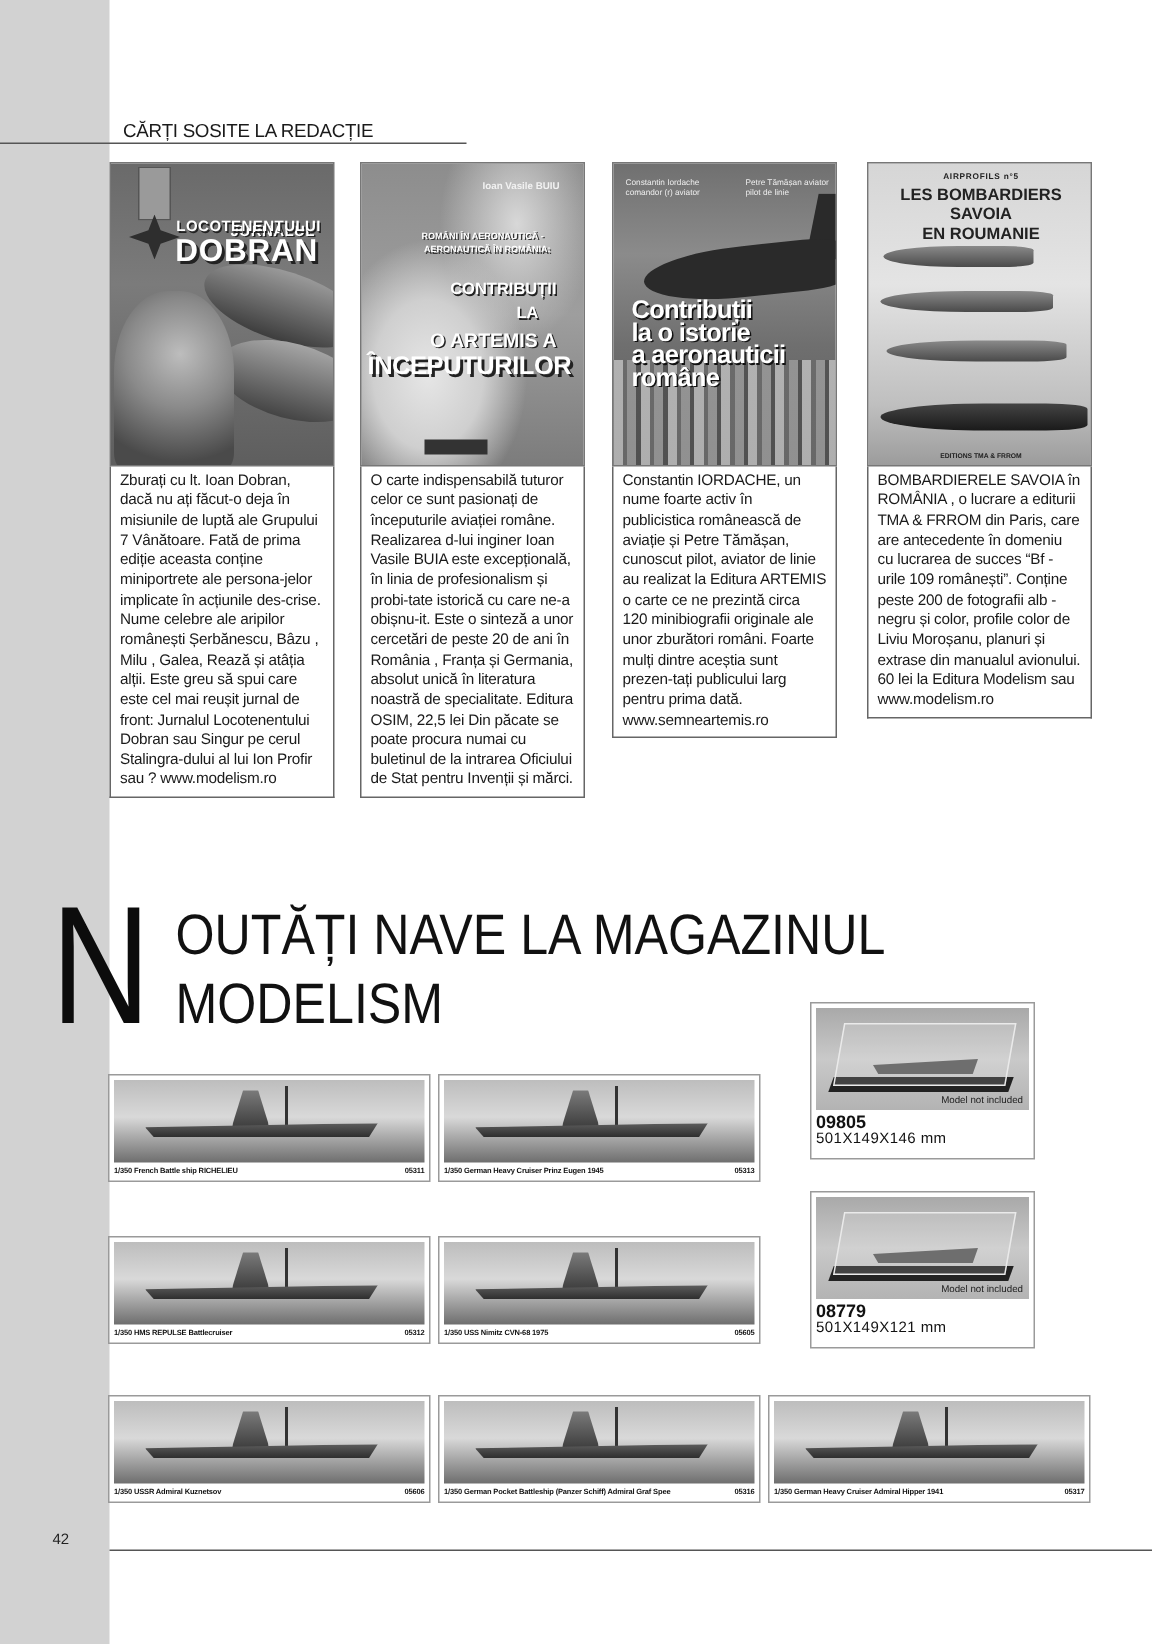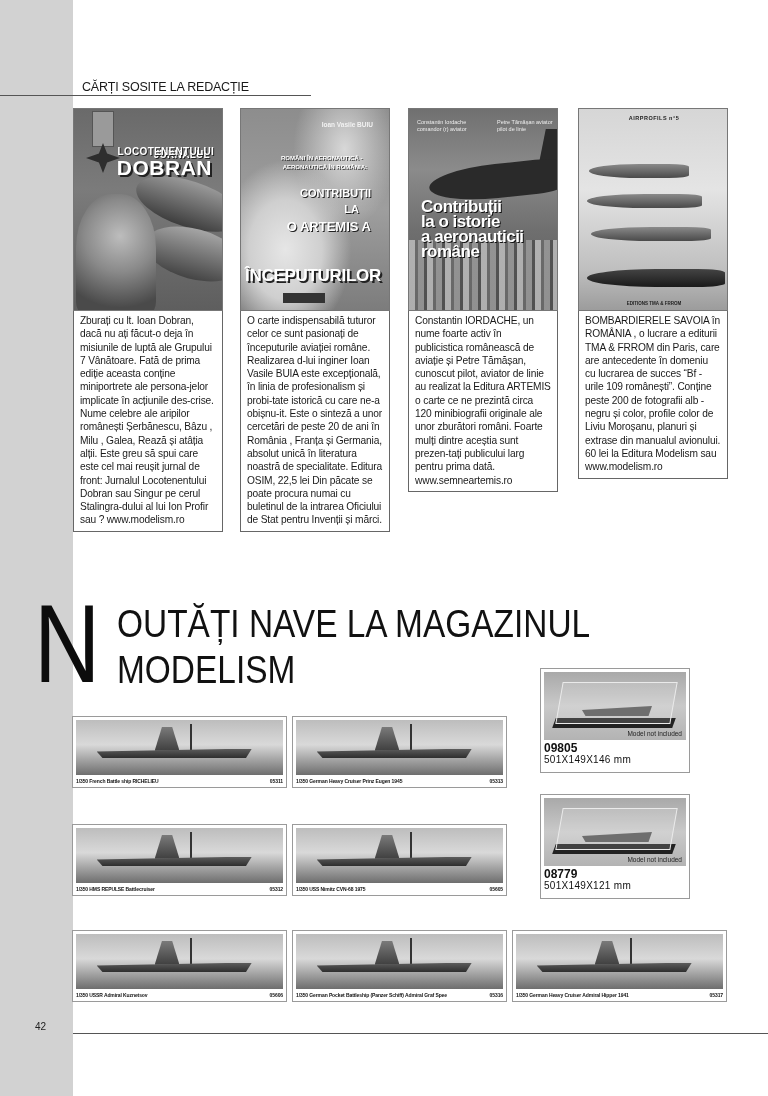--- a/index.html
+++ b/index.html
@@ -28,21 +28,21 @@
   .cover-1 .plane2 { position: absolute; left: 70px; top: 120px; width: 100px; height: 50px; border-radius: 50%; background: linear-gradient(180deg,#a5a5a5,#444); transform: rotate(15deg); }
 
   
   .cover-2 { background: radial-gradient(ellipse at 30% 70%, #e6e6e6 0%, #cfcfcf 25%, transparent 45%), radial-gradient(ellipse at 70% 20%, #d8d8d8 0%, transparent 35%), linear-gradient(180deg,#8d8d8d 0%, #9e9e9e 50%, #7c7c7c 100%); }
   .cover-2 .author { position: absolute; top: 12px; right: 16px; font-size: 6.5px; font-weight: bold; color: #f2f2f2; }
   .cover-2 .sub1 { position: absolute; top: 46px; left: 40px; font-size: 6px; font-weight: bold; color: #fff; text-shadow: 1px 1px 0 #333; }
   .cover-2 .sub2 { position: absolute; top: 55px; right: 22px; font-size: 6px; font-weight: bold; color: #fff; text-shadow: 1px 1px 0 #333; }
   .cover-2 .c1 { position: absolute; top: 78px; right: 18px; font-size: 11px; font-weight: bold; color: #fff; text-shadow: 1px 1px 0 #222; }
   .cover-2 .c2 { position: absolute; top: 94px; right: 30px; font-size: 11px; font-weight: bold; color: #fff; text-shadow: 1px 1px 0 #222; }
   .cover-2 .c3 { position: absolute; top: 110px; right: 18px; font-size: 13px; font-weight: bold; color: #fff; text-shadow: 1px 1px 0 #222; }
-  .cover-2 .c4 { position: absolute; top: 125px; left: 4px; font-size: 17px; font-weight: bold; color: #fff; text-shadow: 2px 2px 0 #222; letter-spacing: -0.3px; margin-top: 32px; }
+  .cover-2 .c4 { position: absolute; top: 125px; left: 4px; font-size: 17px; font-weight: bold; color: #fff; text-shadow: 2px 2px 0 #222; letter-spacing: -0.3px; }
   .cover-2 .logo { position: absolute; left: 42px; top: 184px; width: 42px; height: 10px; background: #333; }
 
   
   .cover-3 { background: linear-gradient(180deg, #707070 0%, #8b8b8b 30%, #6f6f6f 60%, #5a5a5a 100%); }
   .cover-3 .a1, .cover-3 .a2 { position: absolute; top: 10px; font-size: 5.5px; color: #eee; line-height: 7px; }
   .cover-3 .a1 { left: 8px; } .cover-3 .a2 { left: 88px; }
   .cover-3 .jet { position: absolute; left: 20px; top: 55px; width: 135px; height: 34px; background: #2a2a2a; border-radius: 50% 20% 20% 50%; transform: rotate(-6deg); }
   .cover-3 .tail { position: absolute; left: 128px; top: 20px; width: 22px; height: 44px; background: #2a2a2a; clip-path: polygon(40% 0,100% 0,100% 100%,0 100%); }
   .cover-3 .city { position: absolute; left: 0; bottom: 0; width: 150px; height: 70px; background: repeating-linear-gradient(90deg,#bdbdbd 0 6px,#6a6a6a 6px 9px,#9a9a9a 9px 15px,#4f4f4f 15px 18px); opacity: 0.85; }
   .cover-3 .title { position: absolute; left: 12px; top: 90px; font-size: 17px; font-weight: bold; color: #fff; line-height: 15px; text-shadow: 1px 1px 0 #111; letter-spacing: -0.5px; white-space: pre-line; }
@@ -132,20 +132,22 @@
 la o istorie
 a aeronauticii
 române</div>
   </div>
   <div class="desc">Constantin IORDACHE, un nume foarte activ în publicistica românească de aviație și Petre Tămășan, cunoscut pilot, aviator de linie au realizat la Editura ARTEMIS o carte ce ne prezintă circa 120 minibiografii originale ale unor zburători români. Foarte mulți dintre aceștia sunt prezen-tați publicului larg pentru prima dată. www.semneartemis.ro</div>
 </div>
 
 <div class="book" style="left:578px;">
   <div class="cover cover-4">
     <div class="ser">AIRPROFILS n°5</div>
+    <div class="ti">LES BOMBARDIERS SAVOIA
+EN ROUMANIE</div>
     <div class="p p1"></div>
     <div class="p p2"></div>
     <div class="p p3"></div>
     <div class="p p4"></div>
     <div class="ed">EDITIONS TMA &amp; FRROM</div>
   </div>
   <div class="desc">BOMBARDIERELE SAVOIA în ROMÂNIA , o lucrare a editurii TMA &amp; FRROM din Paris, care are antecedente în domeniu cu lucrarea de succes “Bf - urile 109 românești”. Conține peste 200 de fotografii alb - negru și color, profile color de Liviu Moroșanu, planuri și extrase din manualul avionului. 60 lei la Editura Modelism sau www.modelism.ro</div>
 </div>
 
 <div class="dropcap">N</div>

